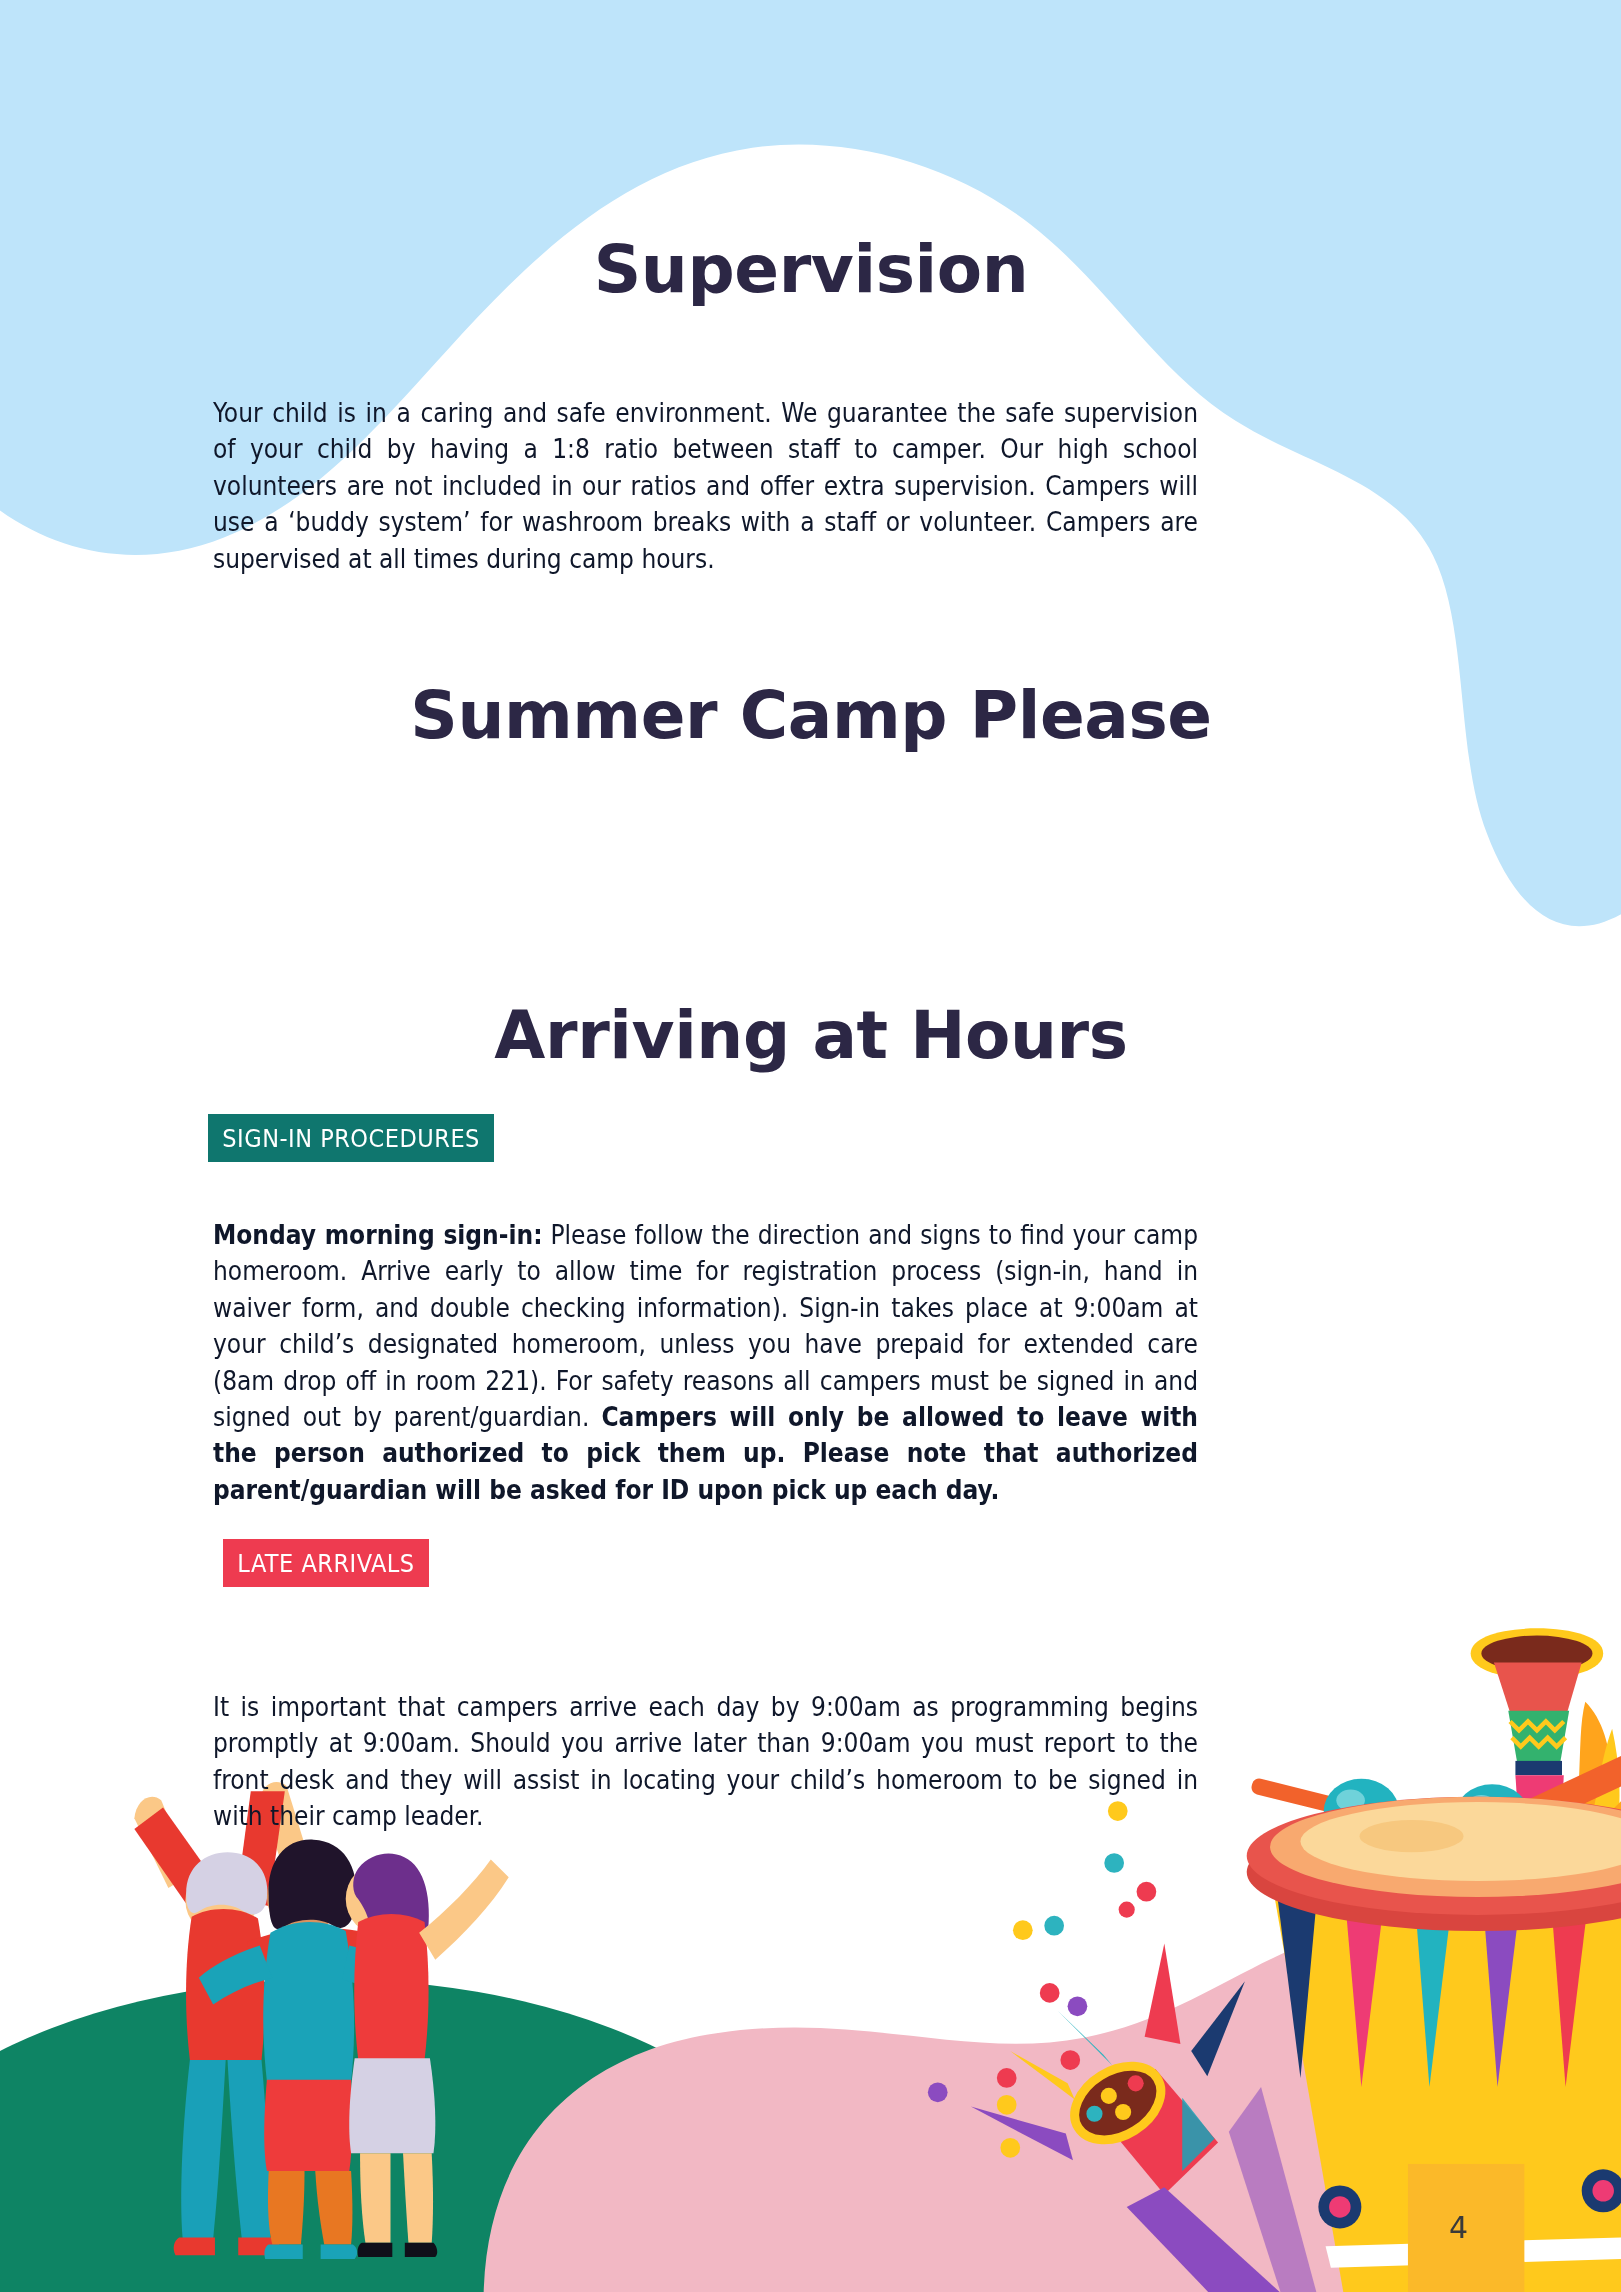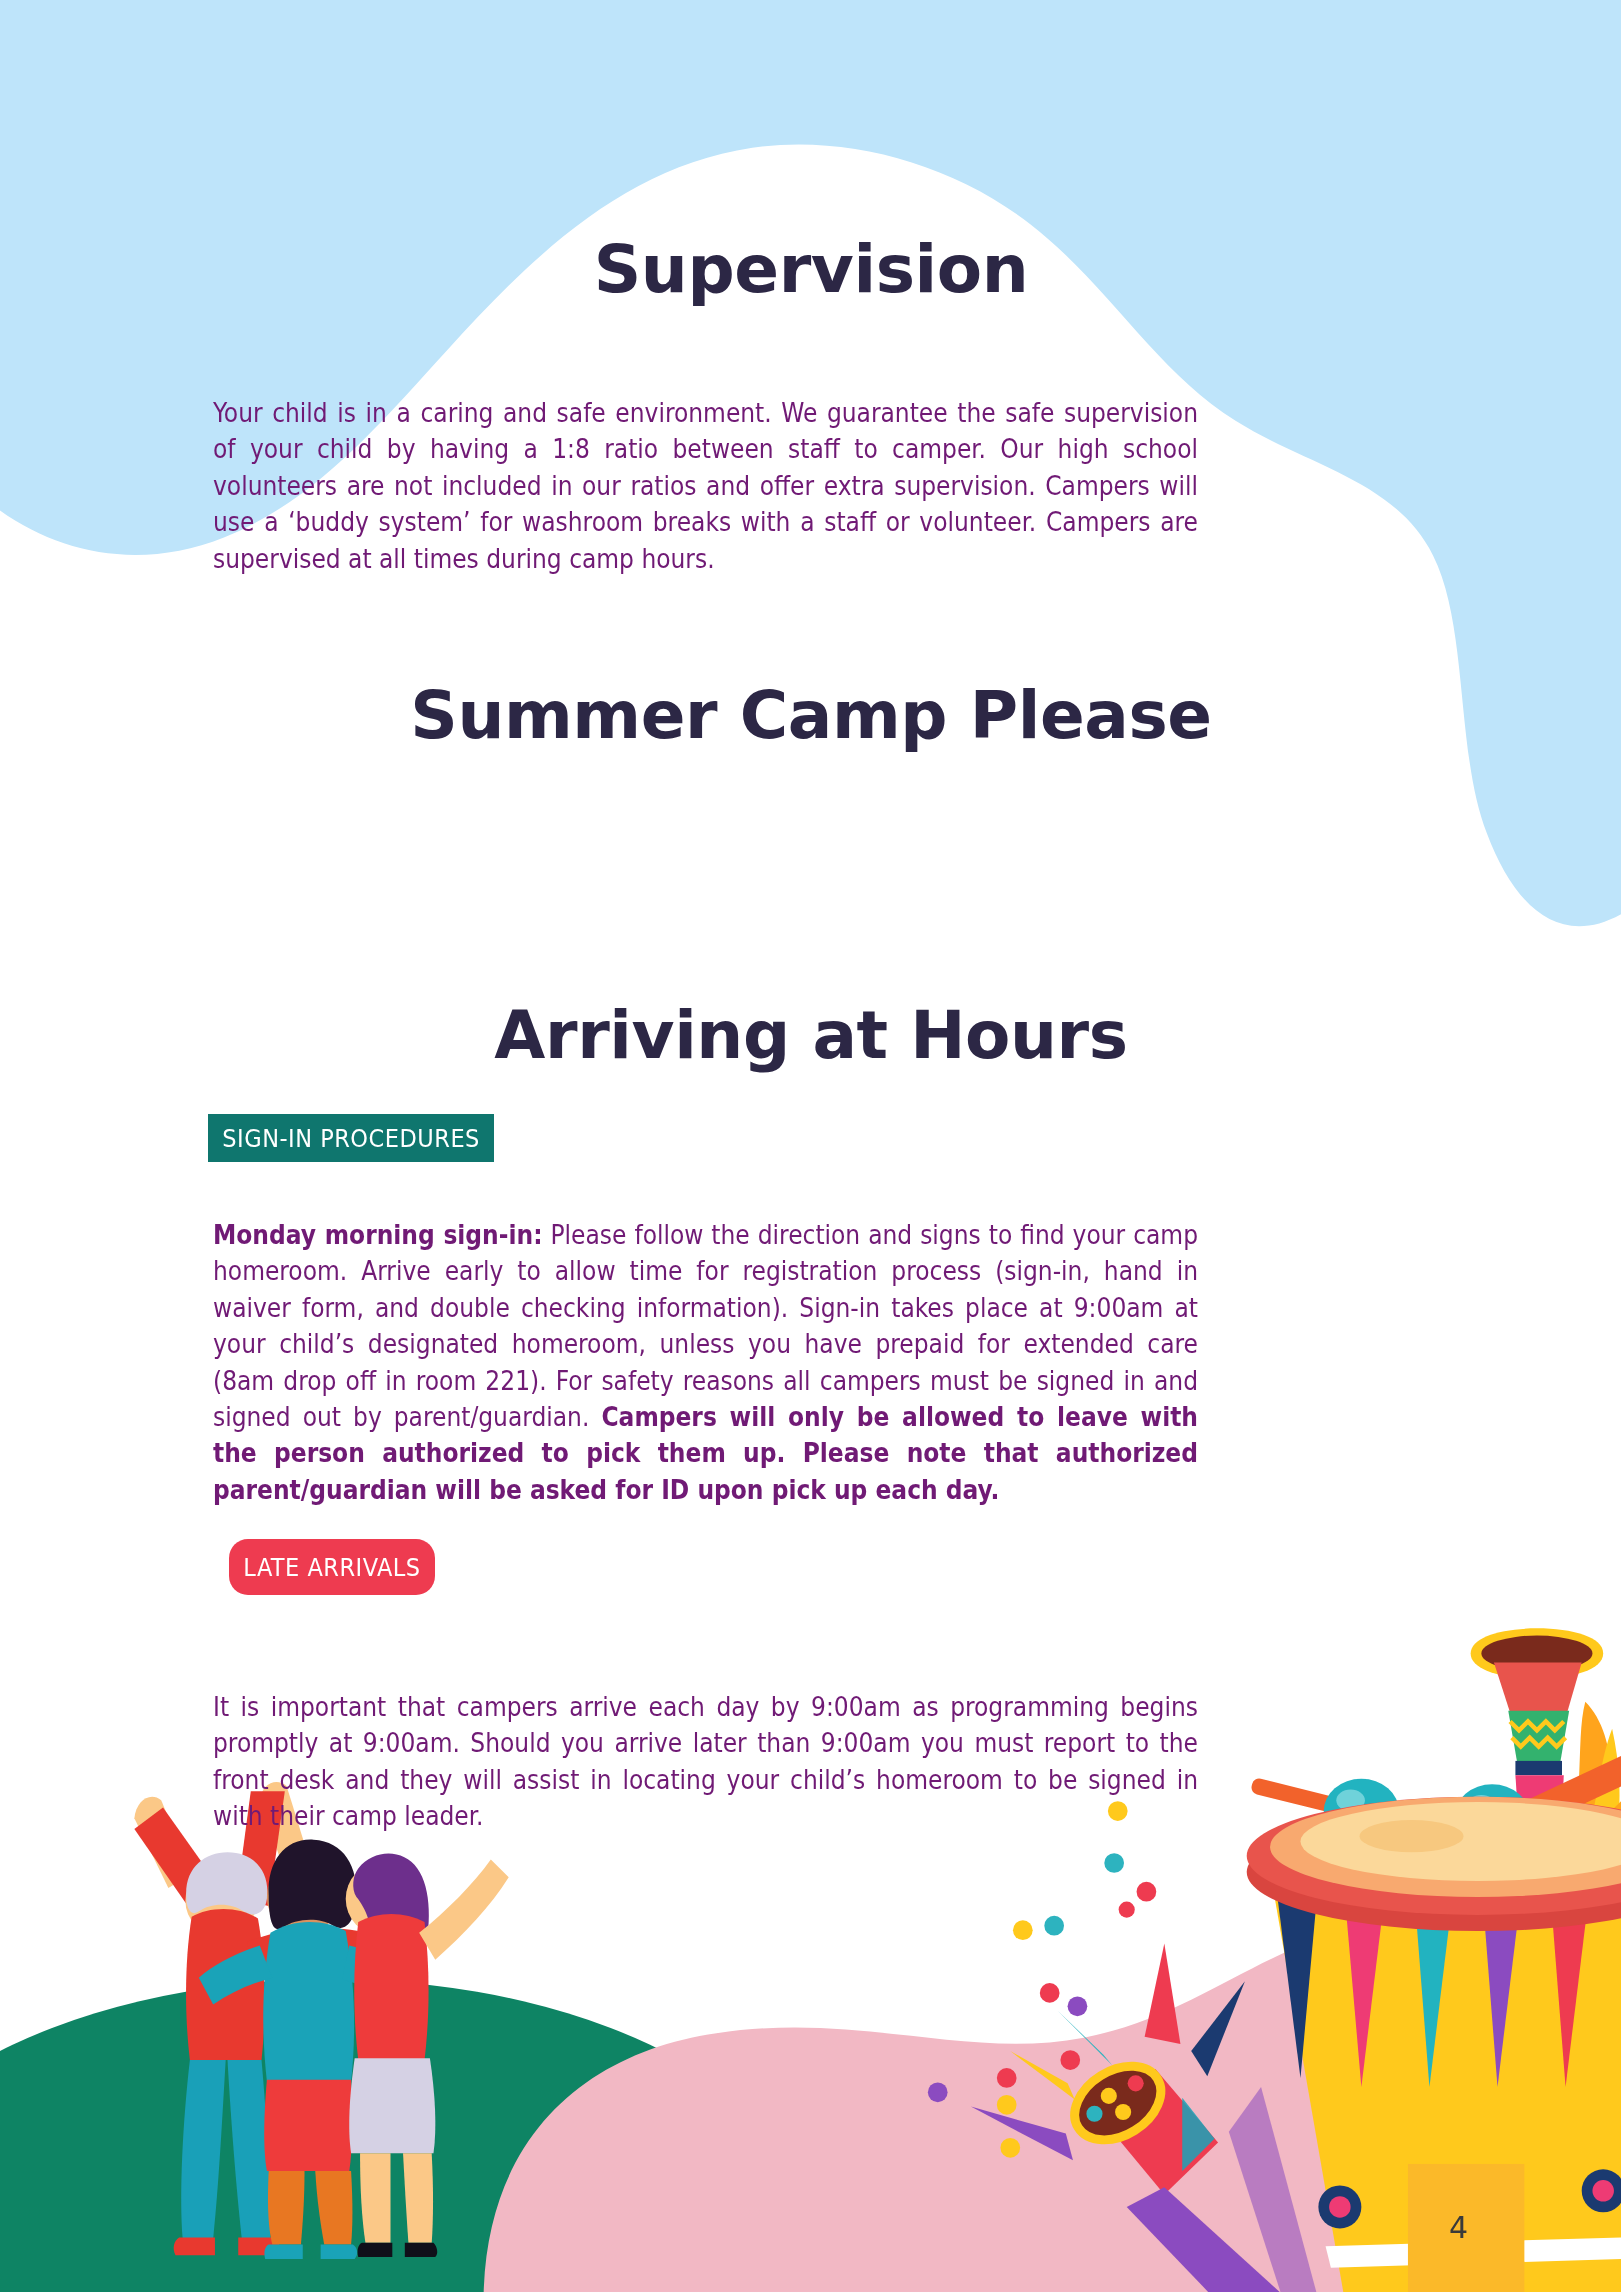--- a/index.html
+++ b/index.html
@@ -20,21 +20,21 @@
     margin:0;
     font-family:"DejaVu Sans","Liberation Sans",sans-serif;
     font-weight:bold;
     color:#2C2745;
     letter-spacing:-0.4px;
     line-height:1.05;
   }
 
   .para{
     position:absolute;
-    color:#701a75;
+    color:#0f172a;
     font-family:"DejaVu Sans Condensed","Liberation Sans Narrow","Liberation Sans",sans-serif;
     font-stretch:condensed;
     font-size:26px;
     line-height:1.40;
     text-align:justify;
   }
   .para b{font-weight:bold;}
 
   .badge{
     position:absolute;
@@ -276,21 +276,21 @@
 
 
     <h1 class="section-title" style="position:absolute;left:0;top:1001px;width:1622px;text-align:center;font-size:66px;">Arriving at Hours</h1>
 
     <div class="badge badge-green" style="left:208px;top:1114px;height:48px;">
       <span>SIGN-IN PROCEDURES</span>
     </div>
 
     <p class="para" style="left:213px;top:1191px;width:985px;"><b>Monday morning sign-in:</b><span> Please follow the direction and signs to find your camp homeroom. Arrive early to allow time for registration process (sign-in, hand in waiver form, and double checking information). Sign-in takes place at 9:00am at your child’s designated homeroom, unless you have prepaid for extended care (8am drop off in room 221). For safety reasons all campers must be signed in and signed out by parent/guardian. </span><b>Campers will only be allowed to leave with the person authorized to pick them up. Please note that authorized parent/guardian will be asked for ID upon pick up each day.</b></p>
 
-    <div class="badge badge-red" style="left:229px;top:1539px;height:56px;border-radius:19px;">
+    <div class="badge badge-red" style="left:223px;top:1539px;height:48px;">
       <span>LATE ARRIVALS</span>
     </div>
 
     <p class="para" style="left:213px;top:1663px;width:985px;">It is important that campers arrive each day by 9:00am as programming begins promptly at 9:00am. Should you arrive later than 9:00am you must report to the front desk and they will assist in locating your child’s homeroom to be signed in with their camp leader.</p>
 
     <div class="page-number" style="left:1449px;top:2210px;">4</div>
 
   </div>
 </div>
 

